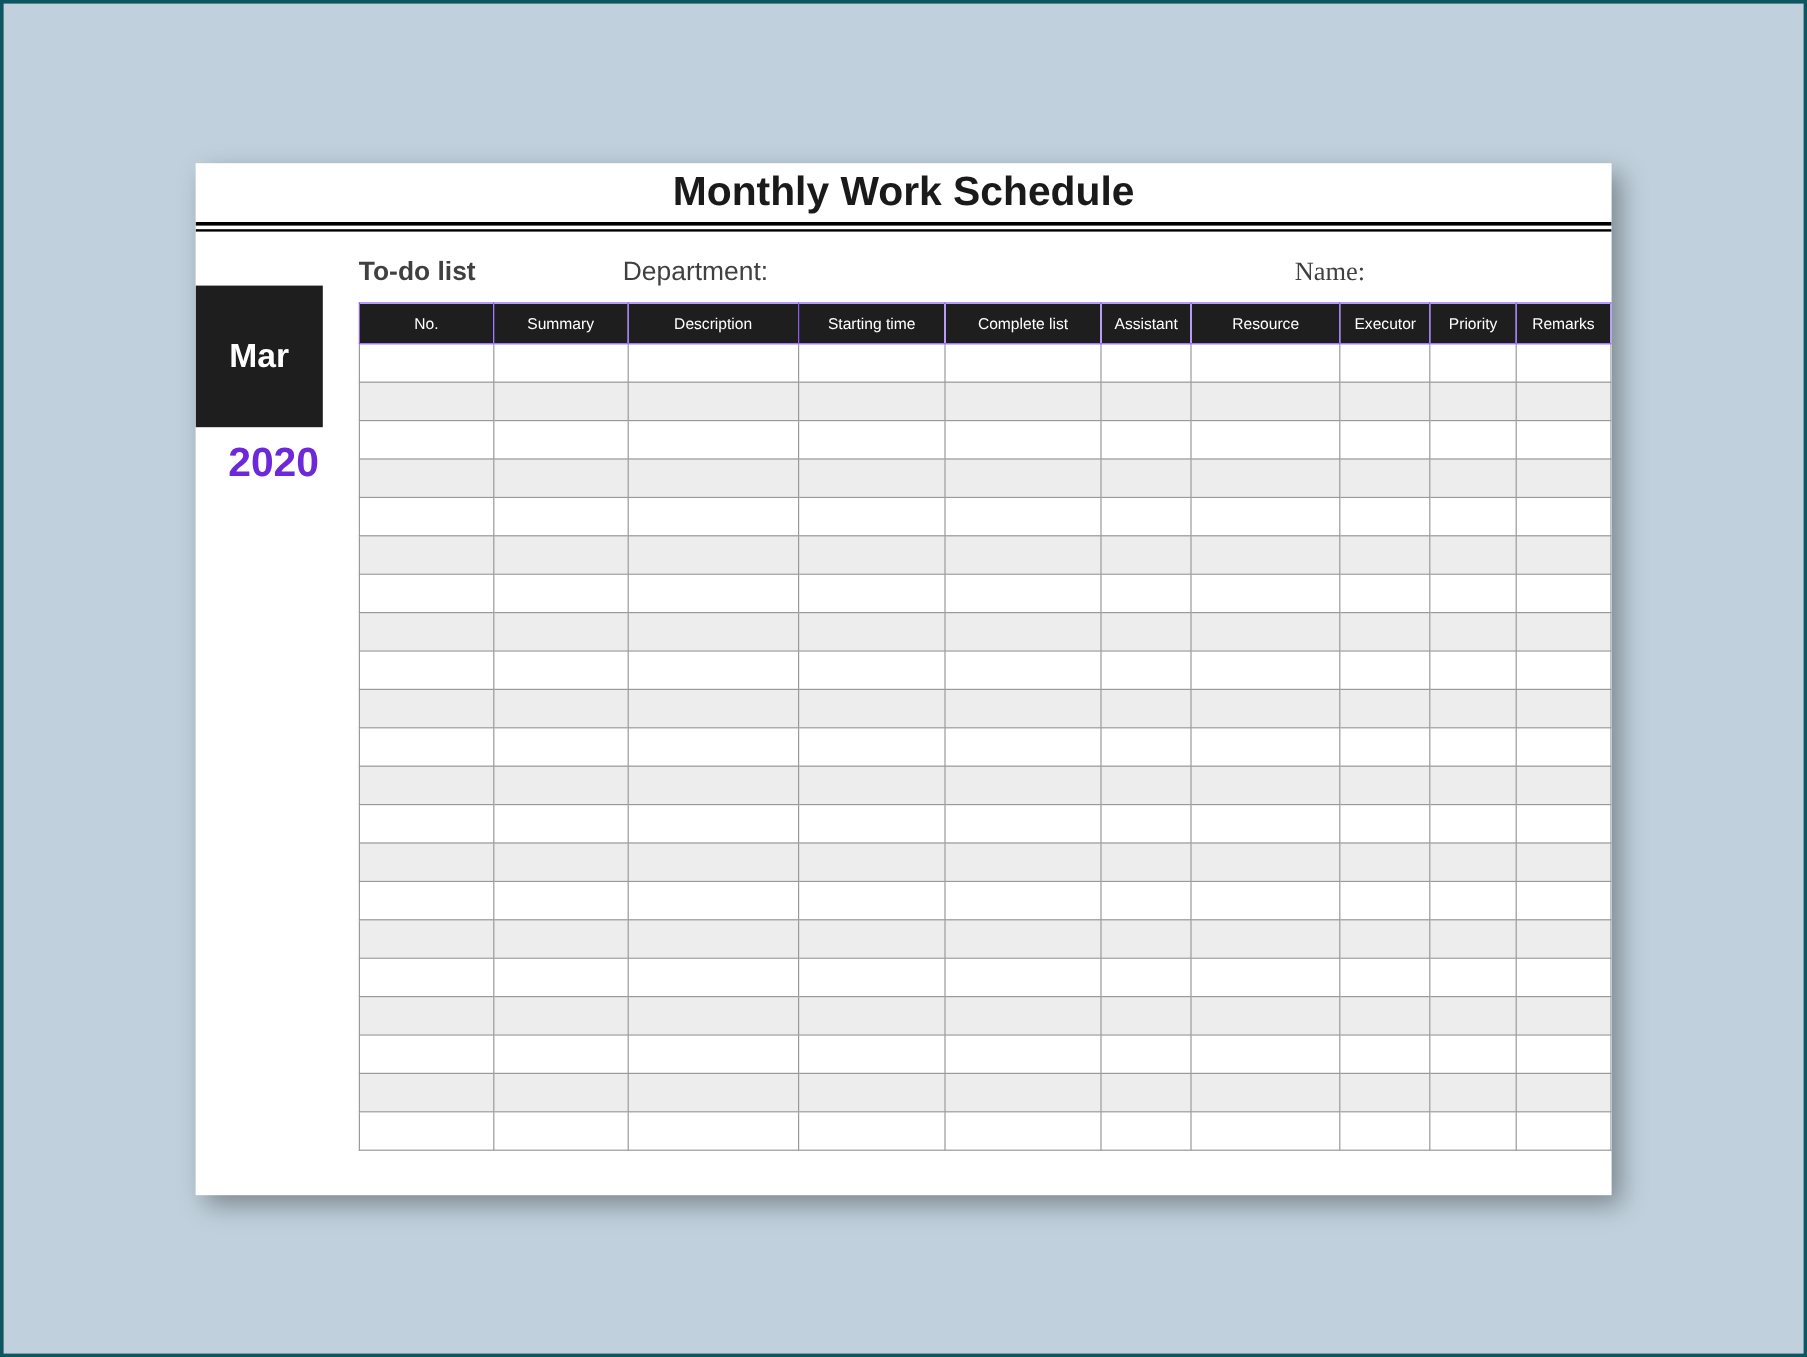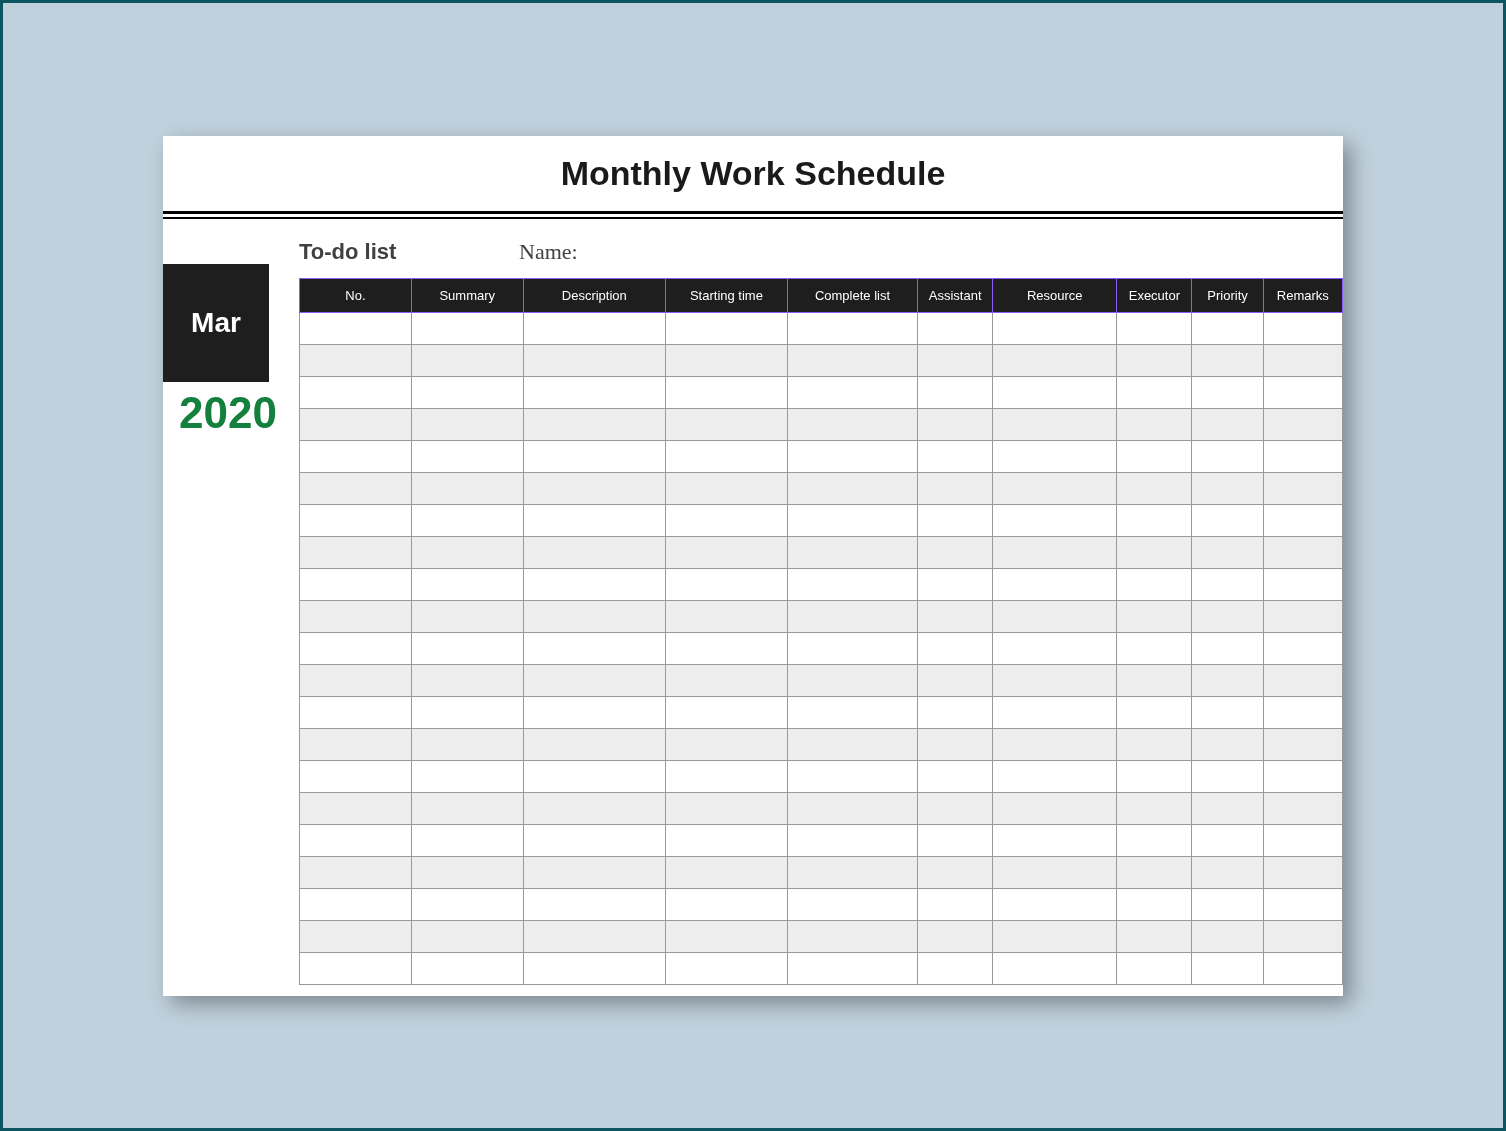--- a/index.html
+++ b/index.html
@@ -16,21 +16,21 @@
   .sheet {
     width: 1180px;
     height: 860px;
     background: #ffffff;
     box-shadow: 8px 8px 20px rgba(0,0,0,0.35);
     position: relative;
     overflow: hidden;
   }
   .title-bar {
     width: 100%;
-    height: 78px;
+    height: 52px;
     display: flex;
     align-items: center;
     justify-content: center;
     border-bottom: 3px solid #000;
     position: relative;
   }
   .title-bar::after{
     content:"";
     position:absolute;
     left:0; right:0;
@@ -60,22 +60,22 @@
     font-size: 28px;
     font-weight: 700;
     display: flex;
     align-items: center;
     justify-content: center;
     margin-top: 30px;
   }
   .year-box {
     width: 130px;
     height: 50px;
-    color: #15803d;
-    font-size: 44px;
+    color: #6d28d9;
+    font-size: 34px;
     font-weight: 700;
     display: flex;
     align-items: center;
     justify-content: center;
     margin-top: 6px;
   }
   .right-col {
     flex: 1;
     padding-left: 6px;
     padding-right: 0;
@@ -149,20 +149,21 @@
 
     <div class="left-col">
       <div class="month-box">Mar</div>
       <div class="year-box">2020</div>
     </div>
 
     <div class="right-col">
 
       <div class="info-row">
         <div class="todo">To-do list</div>
+        <div class="dept">Department:</div>
         <div class="name">Name:</div>
       </div>
 
       <table>
         <colgroup>
           <col class="c-no">
             <col class="c-sum">
             <col class="c-desc">
             <col class="c-st">
             <col class="c-ct">

